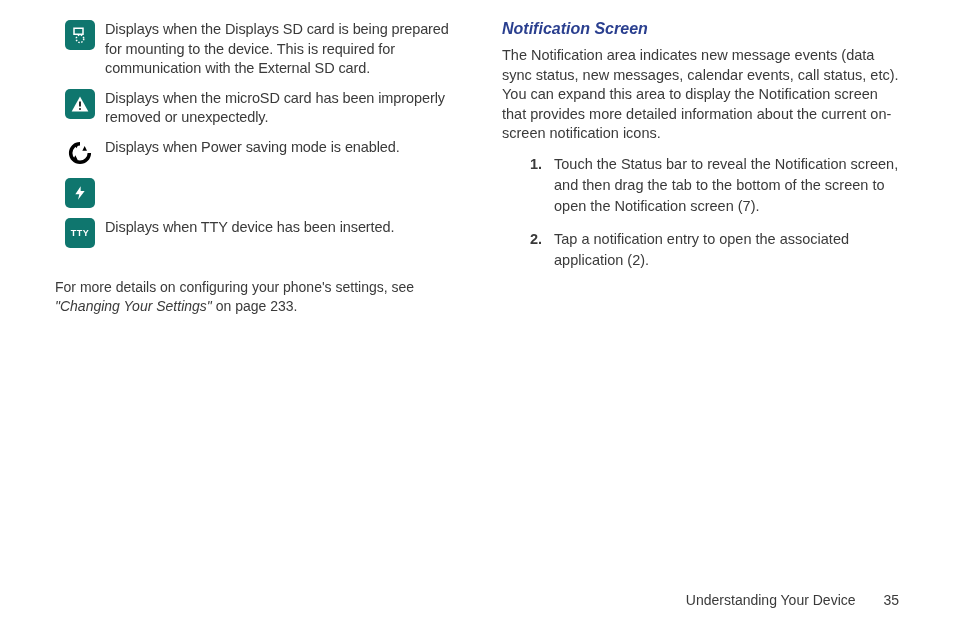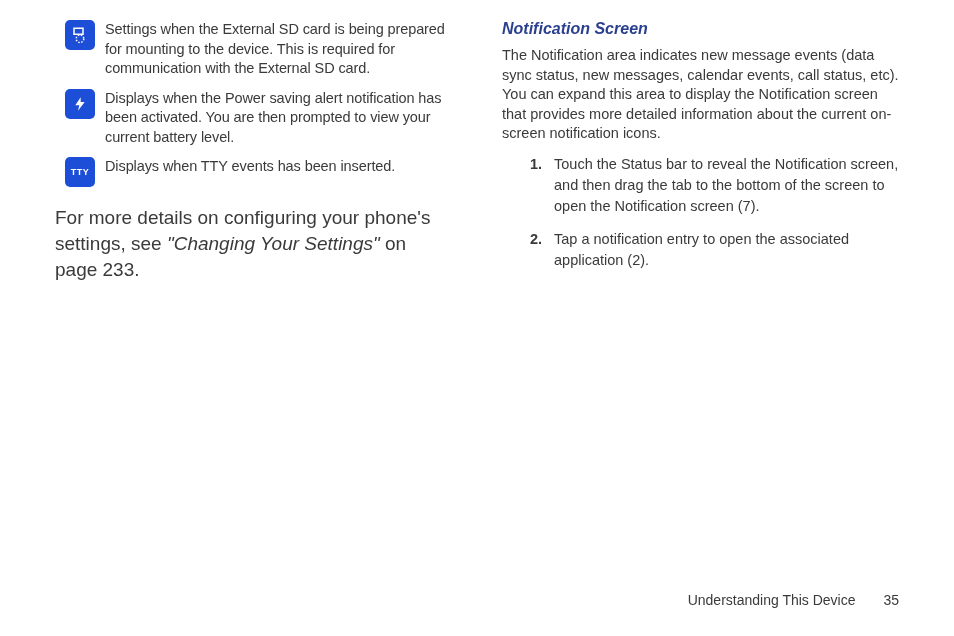--- a/index.html
+++ b/index.html
@@ -27,40 +27,40 @@
   }
   .icon-cell {
     width: 50px;
     flex-shrink: 0;
     display: flex;
     justify-content: center;
   }
   .icon-box {
     width: 30px;
     height: 30px;
-    background: #1d4ed8;
+    background: #0f766e;
     border-radius: 5px;
     display: flex;
     align-items: center;
     justify-content: center;
     color: #fff;
     font-size: 10px;
     font-weight: bold;
   }
   .desc {
     font-size: 14.5px;
     line-height: 1.35;
     color: #3a3a3a;
     letter-spacing: -0.1px;
   }
   .para {
-    font-size: 19px;
+    font-size: 14px;
     line-height: 1.35;
     color: #3a3a3a;
-    margin-top: 18px;
+    margin-top: 30px;
   }
   .italic { font-style: italic; }
   .heading {
     color: #2a3f8f;
     font-weight: bold;
     font-style: italic;
     font-size: 16px;
     margin-bottom: 8px;
   }
   .body-text {
@@ -103,41 +103,63 @@
 
     <div class="icon-row">
       <div class="icon-cell">
         <div class="icon-box">
           <svg width="18" height="18" viewBox="0 0 24 24">
               <rect x="4" y="3" width="12" height="8" fill="none" stroke="#fff" stroke-width="2"></rect>
               <circle cx="12" cy="17" r="5" fill="none" stroke="#fff" stroke-width="2" stroke-dasharray="2 2"></circle>
             </svg>
         </div>
       </div>
-      <div class="desc">Settings when the External SD card is being prepared for mounting to the device. This is required for communication with the External SD card.</div>
+      <div class="desc">Displays when the Displays SD card is being prepared for mounting to the device. This is required for communication with the External SD card.</div>
     </div>
 
+    <div class="icon-row">
+      <div class="icon-cell">
+        <div class="icon-box">
+          <svg width="20" height="20" viewBox="0 0 24 24">
+              <polygon points="12,3 22,21 2,21" fill="#fff"></polygon>
+              <rect x="11" y="9" width="2" height="6" fill="#000"></rect>
+              <rect x="11" y="17" width="2" height="2" fill="#000"></rect>
+            </svg>
+        </div>
+      </div>
+      <div class="desc">Displays when the microSD card has been improperly removed or unexpectedly.</div>
+    </div>
 
+    <div class="icon-row">
+      <div class="icon-cell">
+        <div style="width:30px;height:30px;display:flex;align-items:center;justify-content:center;">
+          <svg width="28" height="28" viewBox="0 0 24 24">
+              <path d="M7 4 L11 4 L9 8 Z M16 6 L18 10 L14 10 Z M10 18 L6 18 L8 14 Z" fill="#000"></path>
+              <path d="M4 12 A8 8 0 0 1 12 4 M20 12 A8 8 0 0 1 12 20 M12 20 A8 8 0 0 1 4 12" fill="none" stroke="#000" stroke-width="3"></path>
+            </svg>
+        </div>
+      </div>
+      <div class="desc">Displays when Power saving mode is enabled.</div>
+    </div>
 
     <div class="icon-row">
       <div class="icon-cell">
         <div class="icon-box">
           <svg width="16" height="20" viewBox="0 0 24 24">
               <polygon points="13,2 5,14 11,14 9,22 19,9 13,9" fill="#fff"></polygon>
             </svg>
         </div>
       </div>
-      <div class="desc">Displays when the Power saving alert notification has been activated. You are then prompted to view your current battery level.</div>
     </div>
 
     <div class="icon-row">
       <div class="icon-cell">
         <div class="icon-box" style="font-size:9px;letter-spacing:0.5px;">TTY</div>
       </div>
-      <div class="desc">Displays when TTY events has been inserted.</div>
+      <div class="desc">Displays when TTY device has been inserted.</div>
     </div>
 
     <div class="para">
       <span>For more details on configuring your phone's settings, see </span><span class="italic">"Changing Your Settings"</span><span> on page 233.</span>
     </div>
 
   </div>
 
   <div class="col">
     <div class="heading">Notification Screen</div>
@@ -150,15 +172,15 @@
       <div class="step">
         <div class="step-num">2.</div>
         <div>Tap a notification entry to open the associated application (2).</div>
       </div>
     </div>
   </div>
 
 </div>
 
 <div class="footer">
-  <span>Understanding This Device</span>
+  <span>Understanding Your Device</span>
   <span class="pn">35</span>
 </div>
 
 </body></html>

